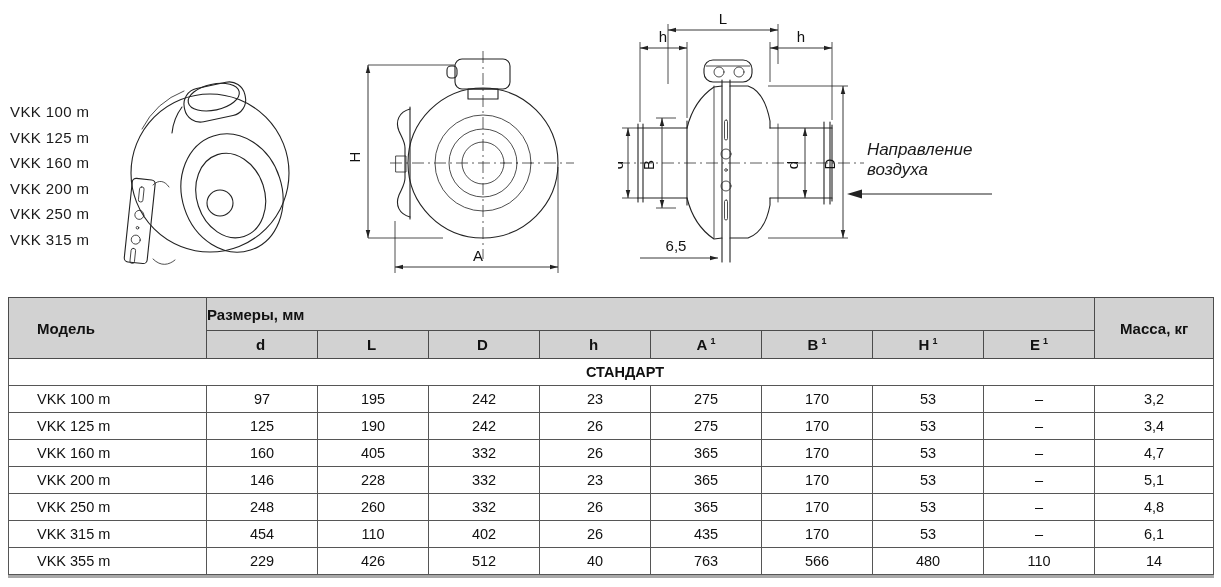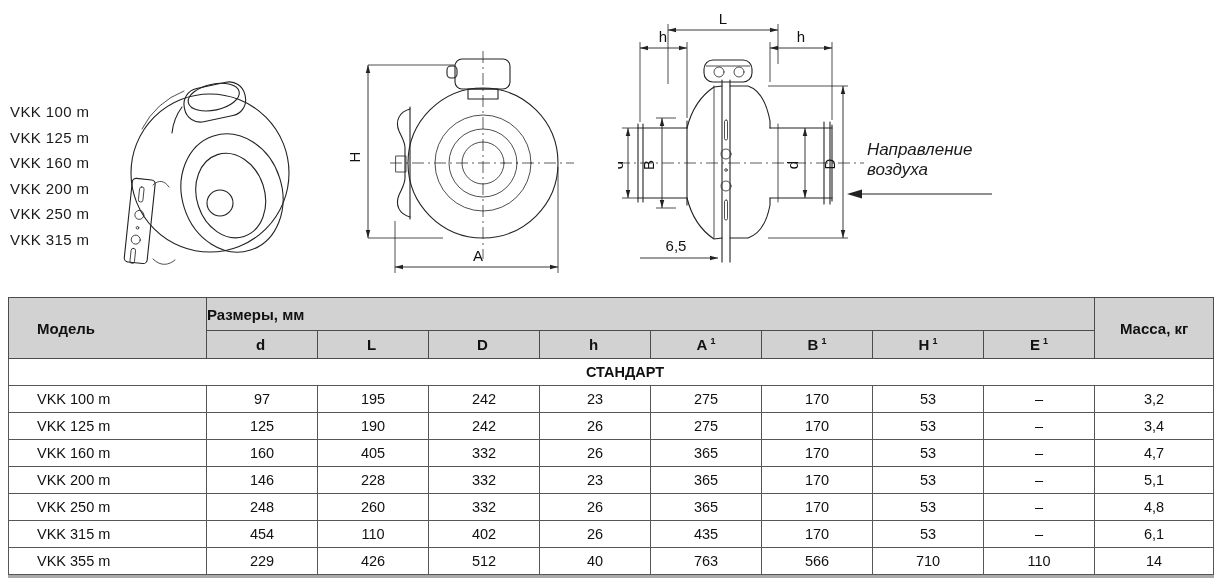--- a/index.html
+++ b/index.html
@@ -334,20 +334,20 @@
           <td>6,1</td>
         </tr>
         <tr>
           <td class="model-col">VKK 355 m</td>
           <td>229</td>
           <td>426</td>
           <td>512</td>
           <td>40</td>
           <td>763</td>
           <td>566</td>
-          <td>710</td>
+          <td>480</td>
           <td>110</td>
           <td>14</td>
         </tr>
       </tbody>
   </table>
 
 </div>
 
 </body></html>

